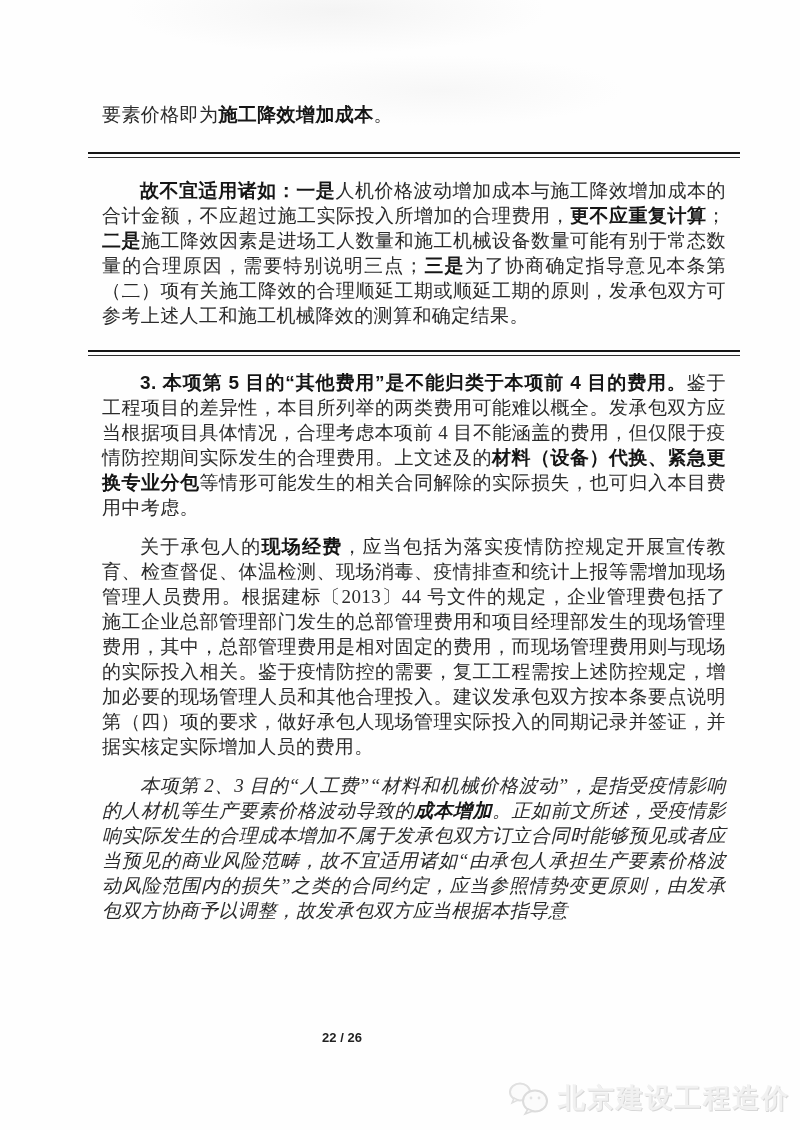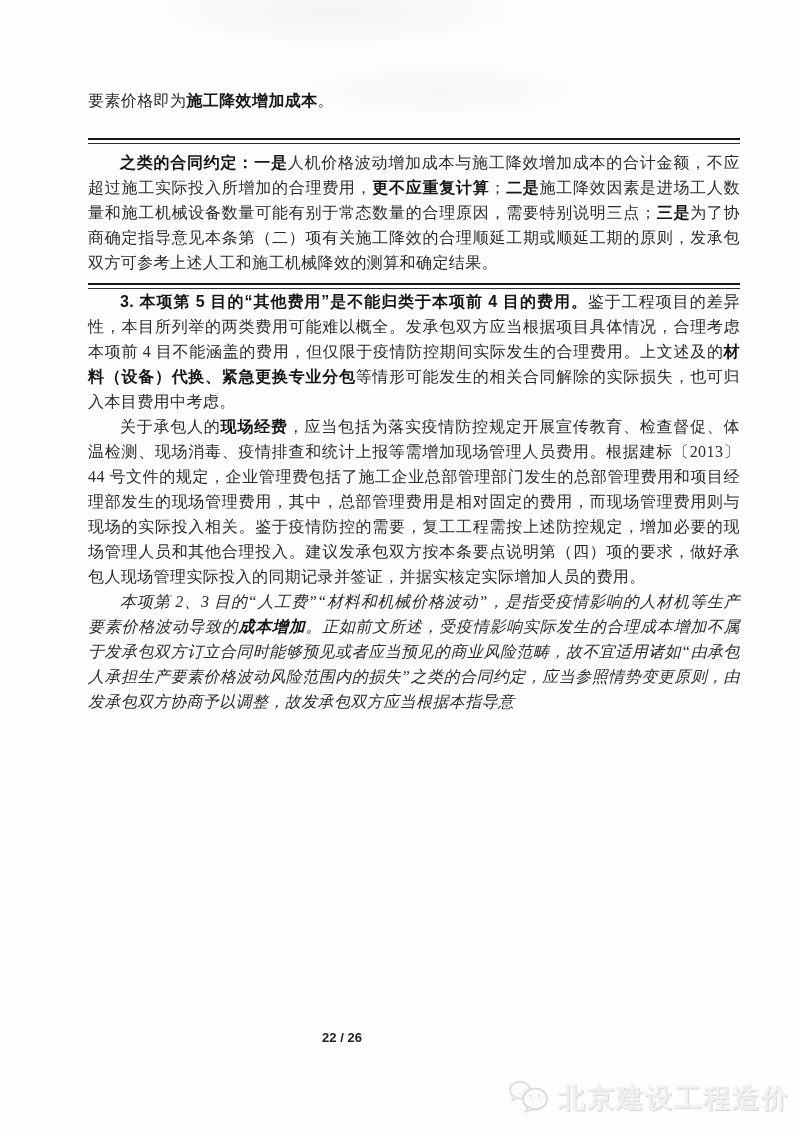--- a/index.html
+++ b/index.html
@@ -15,22 +15,22 @@
     font-family: "Liberation Serif", serif;
     color: #2b2b2b;
   }
   .page {
     position: absolute;
     left: 88px;
     top: 88px;
     width: 652px;
   }
   p.para {
-    margin: 0;
-    font-size: 16px;
+    margin: 14px;
+    font-size: 19px;
     line-height: 25px;
     letter-spacing: 0.4px;
     text-align: justify;
     text-justify: inter-character;
   }
   p.indent { text-indent: 2em; }
   .b {
     font-family: "Liberation Sans", sans-serif;
     font-weight: 700;
     color: #161616;
@@ -64,21 +64,21 @@
     font-family: "Liberation Sans", sans-serif;
     font-weight: 700;
     font-size: 13px;
     color: #222;
   }
   .footer-watermark {
     position: absolute;
     top: 1080px;
     right: 10px;
     display: flex;
-    align-items: flex-start;
+    align-items: flex-end;
     gap: 8px;
   }
   .footer-brand {
     font-family: "Liberation Sans", sans-serif;
     font-weight: 700;
     font-size: 27px;
     letter-spacing: 2px;
     color: #f1f1f1;
     text-shadow: 1px 1px 0 #d7d7d7;
   }
@@ -87,21 +87,21 @@
 </head>
 <body>
 
 <div class="page">
 
   <p class="para"><span>要素价格即为</span><span class="b">施工降效增加成本</span><span>。</span></p>
 
   <div class="hr-note hr-top"></div>
 
   <div class="note-block">
-    <p class="para indent"><span class="b">之类的合同约定：一是</span><span>人机价格波动增加成本与施工降效增加成本的合计金额，不应超过施工实际投入所增加的合理费用，</span><span class="b">更不应重复计算</span><span>；</span><span class="b">二是</span><span>施工降效因素是进场工人数量和施工机械设备数量可能有别于常态数量的合理原因，需要特别说明三点；</span><span class="b">三是</span><span>为了协商确定指导意见本条第（二）项有关施工降效的合理顺延工期或顺延工期的原则，发承包双方可参考上述人工和施工机械降效的测算和确定结果。</span></p>
+    <p class="para indent"><span class="b">故不宜适用诸如：一是</span><span>人机价格波动增加成本与施工降效增加成本的合计金额，不应超过施工实际投入所增加的合理费用，</span><span class="b">更不应重复计算</span><span>；</span><span class="b">二是</span><span>施工降效因素是进场工人数量和施工机械设备数量可能有别于常态数量的合理原因，需要特别说明三点；</span><span class="b">三是</span><span>为了协商确定指导意见本条第（二）项有关施工降效的合理顺延工期或顺延工期的原则，发承包双方可参考上述人工和施工机械降效的测算和确定结果。</span></p>
   </div>
 
   <div class="hr-note hr-bottom"></div>
 
   <p class="para indent sp-p3"><span class="b">3. 本项第 5 目的“其他费用”是不能归类于本项前 4 目的费用。</span><span>鉴于工程项目的差异性，本目所列举的两类费用可能难以概全。发承包双方应当根据项目具体情况，合理考虑本项前 4 目不能涵盖的费用，但仅限于疫情防控期间实际发生的合理费用。上文述及的</span><span class="b">材料（设备）代换、紧急更换专业分包</span><span>等情形可能发生的相关合同解除的实际损失，也可归入本目费用中考虑。</span></p>
 
   <p class="para indent sp-p4"><span>关于承包人的</span><span class="b">现场经费</span><span>，应当包括为落实疫情防控规定开展宣传教育、检查督促、体温检测、现场消毒、疫情排查和统计上报等需增加现场管理人员费用。根据建标〔2013〕44 号文件的规定，企业管理费包括了施工企业总部管理部门发生的总部管理费用和项目经理部发生的现场管理费用，其中，总部管理费用是相对固定的费用，而现场管理费用则与现场的实际投入相关。鉴于疫情防控的需要，复工工程需按上述防控规定，增加必要的现场管理人员和其他合理投入。建议发承包双方按本条要点说明第（四）项的要求，做好承包人现场管理实际投入的同期记录并签证，并据实核定实际增加人员的费用。</span></p>
 
 
 

